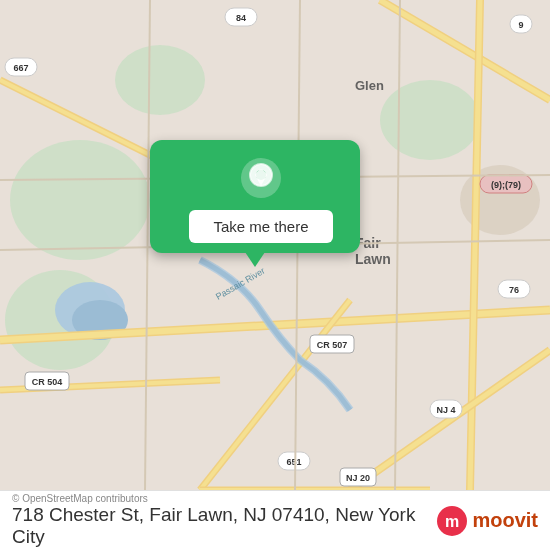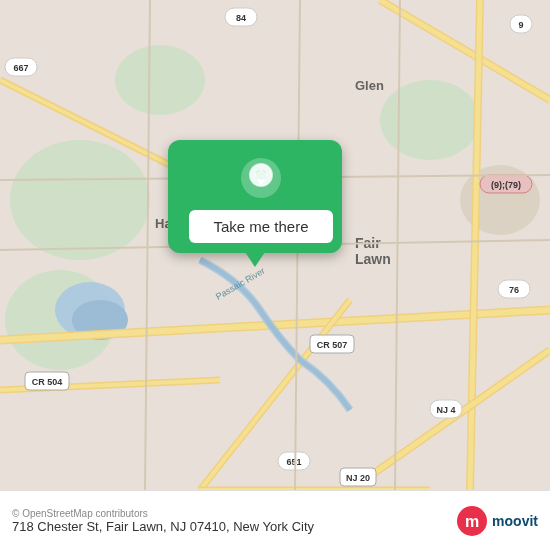--- a/index.html
+++ b/index.html
@@ -32,21 +32,21 @@
       left: 150px;
       width: 210px;
       display: flex;
       flex-direction: column;
       align-items: center;
     }
 
     #map-pin-container {
       background-color: #2db563;
       border-radius: 12px 12px 12px 12px;
-      width: 174px;
+      width: 210px;
       padding: 16px 4px 10px 16px;
       display: flex;
       flex-direction: column;
       align-items: center;
       box-shadow: 0 4px 12px rgba(0,0,0,0.3);
       position: relative;
     }
 
     #map-pin-container::after {
       content: '';
@@ -96,39 +96,39 @@
       flex-direction: column;
       justify-content: center;
     }
 
     #osm-credit {
       font-size: 10px;
       color: #888;
     }
 
     #address-text {
-      font-size: 13px;
+      font-size: 19px;
       color: #333;
     }
 
     #moovit-logo {
       display: flex;
       align-items: center;
       gap: 4px;
     }
 
     #moovit-icon {
       width: 32px;
       height: 32px;
     }
 
     #moovit-text {
-      font-size: 14px;
+      font-size: 20px;
       font-weight: bold;
-      color: #0c4a6e;
+      color: #c2410c;
     }
   </style>
 </head>
 <body>
 
 <div id="map-container">
   <svg id="map-svg" viewBox="0 0 550 490" xmlns="http://www.w3.org/2000/svg">
 
     <rect width="550" height="490" fill="#e8e0d8"></rect>
 

